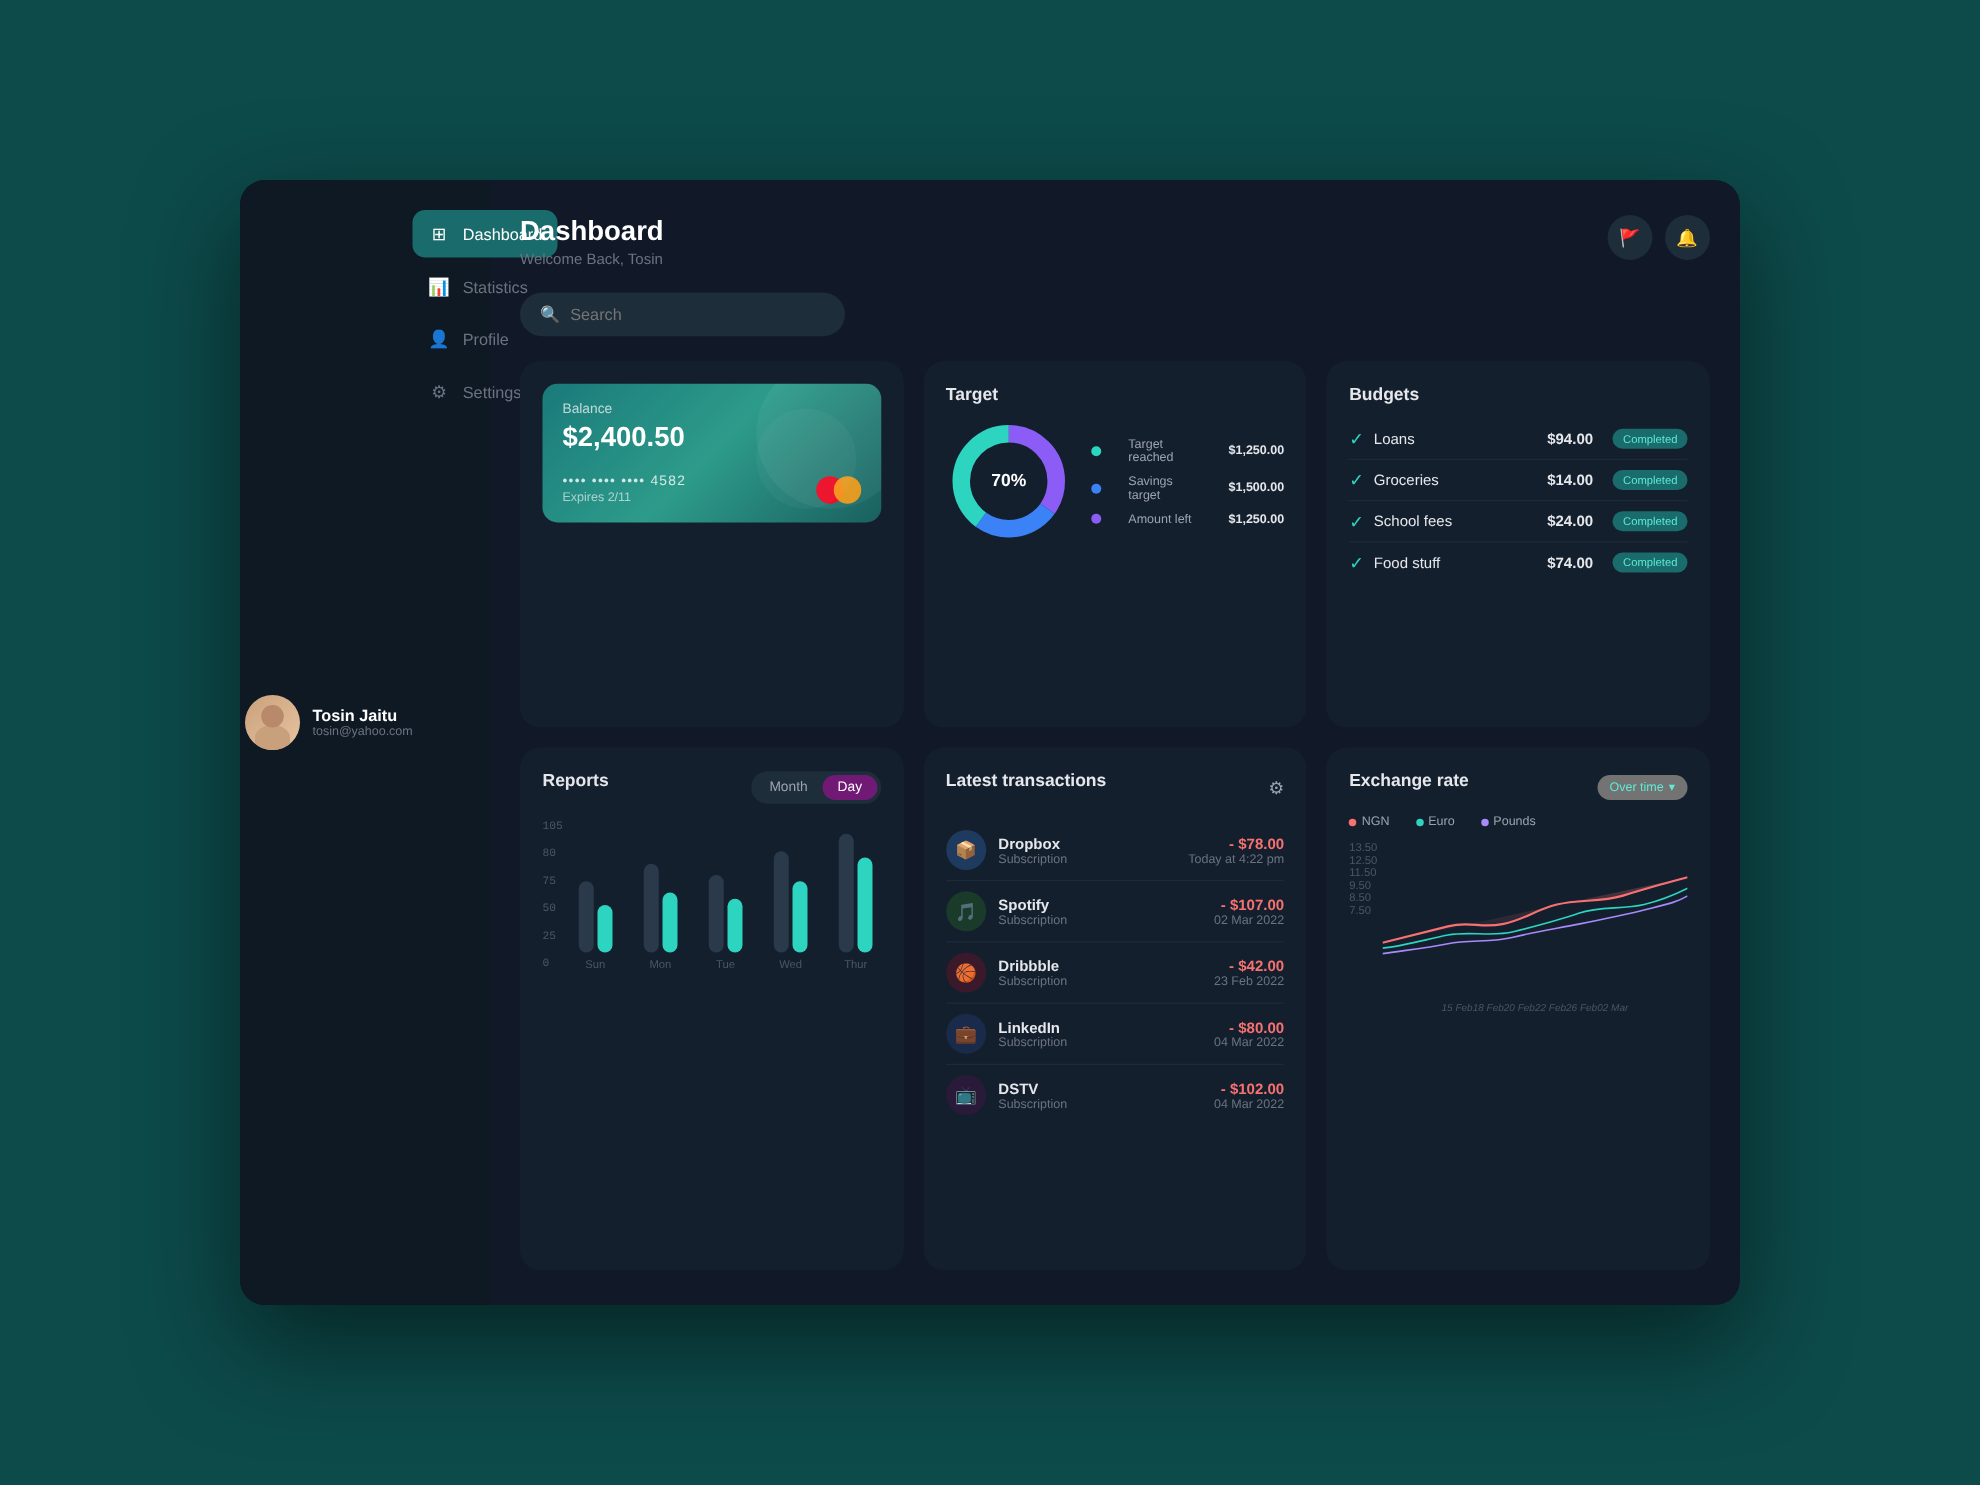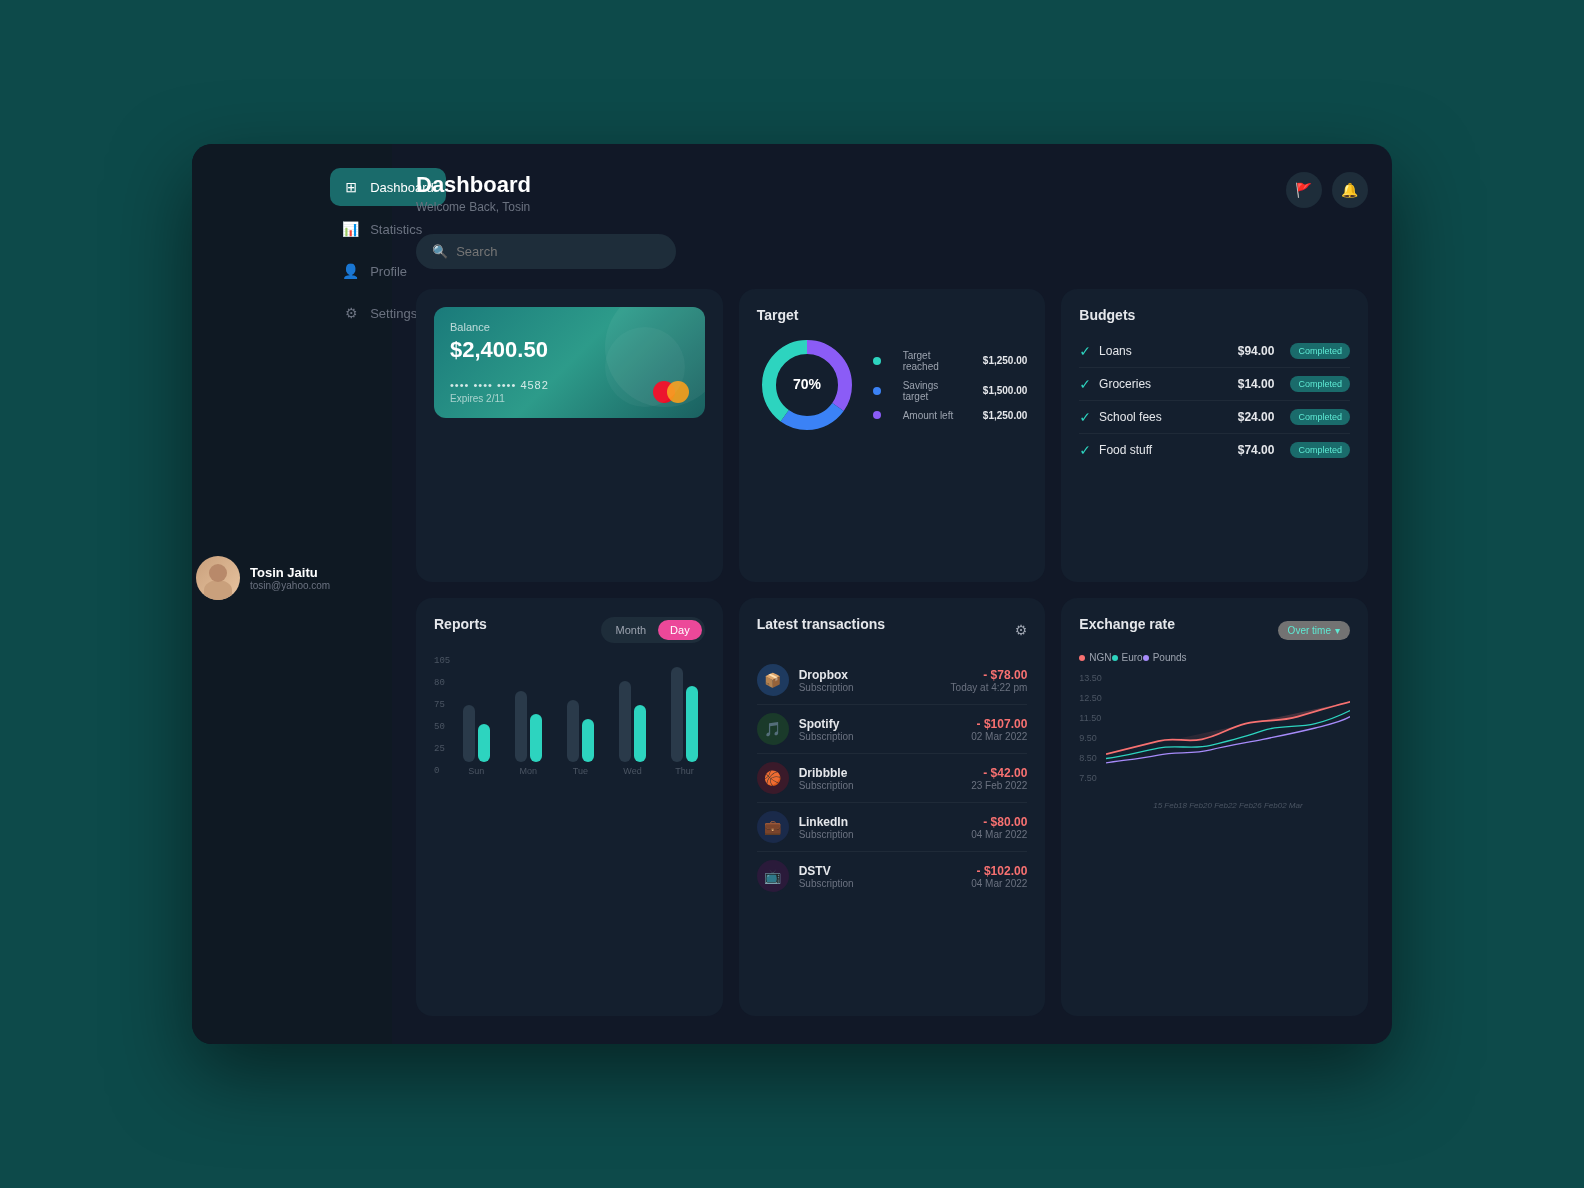--- a/index.html
+++ b/index.html
@@ -248,21 +248,21 @@
     .reports-card {}
     .reports-header { display: flex; align-items: center; justify-content: space-between; margin-bottom: 12px; }
     .toggle-group { display: flex; background: #1e2d3a; border-radius: 20px; padding: 3px; }
     .toggle-btn {
       padding: 4px 12px;
       border-radius: 16px;
       font-size: 11px;
       cursor: pointer;
       color: #9ca3af;
     }
-    .toggle-btn.active { background: #ec4899; color: #fff; }
+    .toggle-btn.active { background: #701a75; color: #fff; }
     .y-label { color: #4b5563; font-size: 9px; }
     .bar-col { display: flex; flex-direction: column; align-items: center; gap: 4px; flex: 1; }
     .bar-pair { display: flex; gap: 3px; align-items: flex-end; height: 110px; }
     .bar {
       width: 12px;
       border-radius: 6px;
     }
     .bar-dark { background: #2a3a4a; }
     .bar-teal { background: #2dd4bf; }
     .bar-label { color: #4b5563; font-size: 9px; }
@@ -300,21 +300,21 @@
       background: #737373;
       color: #5eead4;
       font-size: 10px;
       padding: 4px 10px;
       border-radius: 16px;
       display: flex;
       align-items: flex-end;
       gap: 4px;
       cursor: pointer;
     }
-    .legend-row { display: flex; gap: 0; margin-bottom: 10px; }
+    .legend-row { display: flex; gap: 21px; margin-bottom: 10px; }
     .legend-pill { display: flex; align-items: center; gap: 4px; color: #9ca3af; font-size: 10px; }
     .pill-dot { width: 6px; height: 6px; border-radius: 50%; }
   </style>
 </head>
 <body>
 
 <div class="app-container">
 
   <div class="sidebar">
     <div class="user-profile">
@@ -584,21 +584,21 @@
           <div class="legend-pill">
             <div class="pill-dot" style="background:#2dd4bf"></div>
             <span>Euro</span>
           </div>
           <div class="legend-pill">
             <div class="pill-dot" style="background:#a78bfa"></div>
             <span>Pounds</span>
           </div>
         </div>
         <div style="display:flex; gap:4px;">
-          <div style="display:flex; flex-direction:column; justify-content:space-between; height:110px;">
+          <div style="display:flex; flex-direction:column; justify-content:flex-start; height:110px;">
             <span style="color:#4b5563;font-size:9px;">13.50</span>
             <span style="color:#4b5563;font-size:9px;">12.50</span>
             <span style="color:#4b5563;font-size:9px;">11.50</span>
             <span style="color:#4b5563;font-size:9px;">9.50</span>
             <span style="color:#4b5563;font-size:9px;">8.50</span>
             <span style="color:#4b5563;font-size:9px;">7.50</span>
           </div>
           <div style="flex:1;">
             <svg viewBox="0 0 280 110" width="100%" height="110px">
               <defs>

